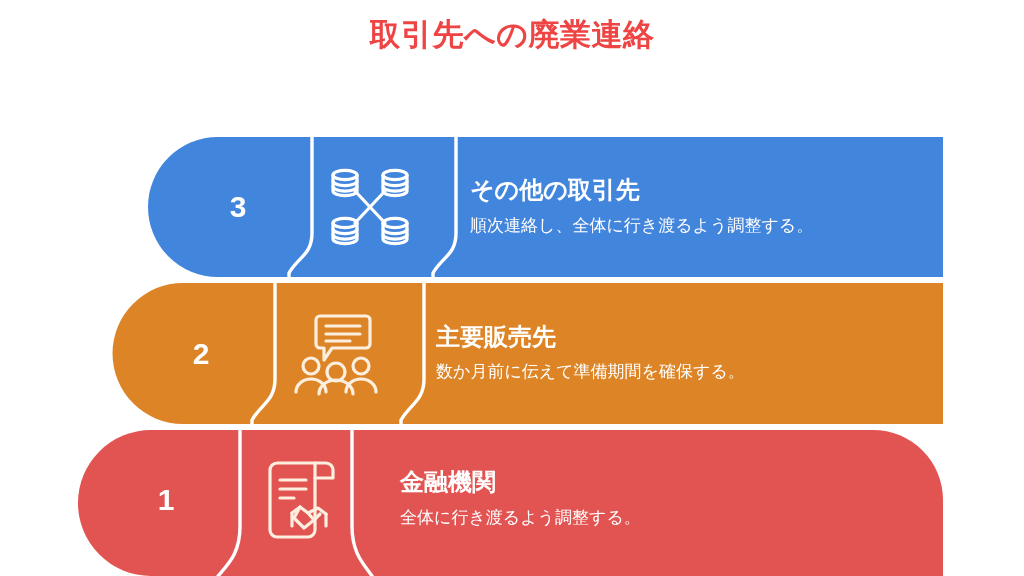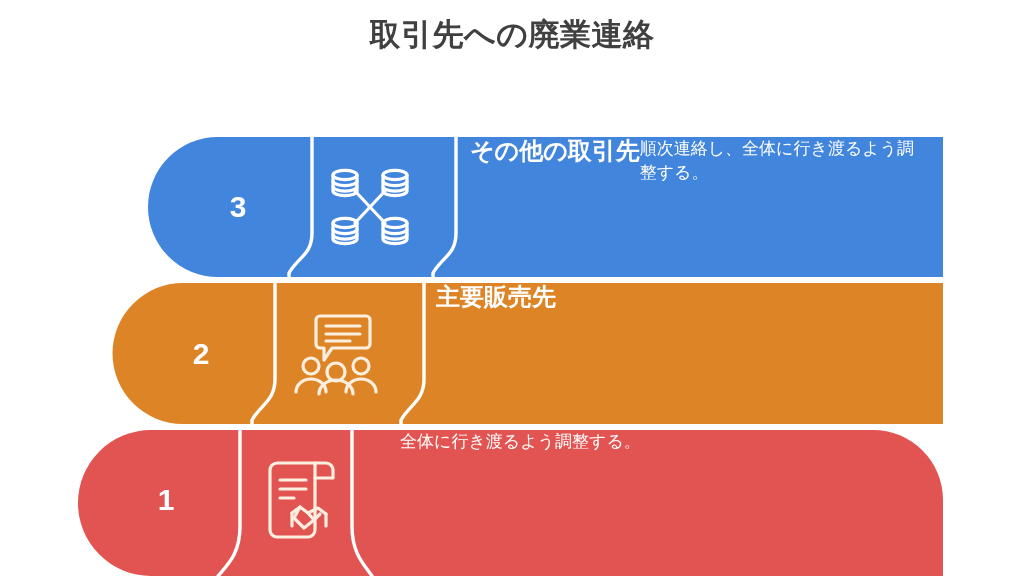--- a/index.html
+++ b/index.html
@@ -39,21 +39,21 @@
     z-index:4;
   }
   .iconcell {
     position:absolute;
     display:flex; align-items:center; justify-content:center;
     z-index:4;
   }
   .txtcell {
     position:absolute;
     z-index:4;
-    display:flex; flex-direction:row; 
+    display:flex; flex-direction:column; justify-content:center;
   }
   .head {
     color:#ffffff;
     font-size:24px;
     font-weight:bold;
     line-height:1.2;
     margin-bottom:9px;
     white-space:nowrap;
   }
   .desc {
@@ -63,21 +63,21 @@
     line-height:1.42;
   }
   .divider { position:absolute; z-index:5; pointer-events:none; }
   svg { display:block; overflow:visible; }
 </style>
 </head>
 <body>
 
 <div id="stage" style="background: rgb(255, 255, 255);">
 
-  <div class="page-title" style="color: #404040;">取引先への廃業連絡</div>
+  <div class="page-title" style="color: #ef4444;">取引先への廃業連絡</div>
 
   <div class="row" style="left:148px; top:137px; width:795px; height:140px;">
     <svg class="bar" viewBox="0 0 795 140" preserveAspectRatio="none">
       <path d="M70,0 L795,0 L795,140 L70,140 A70,70 0 0,1 70,0 Z" fill="#4285DC"></path>
     </svg>
 
     <div class="num" style="left:30px; top:0; width:120px; height:140px;">3</div>
 
     <div class="iconcell" style="left:152px; top:0; width:140px; height:140px;">
       <svg width="88" height="84" viewBox="0 0 88 84" fill="none" stroke="#ffffff" stroke-width="3.2" stroke-linecap="round" stroke-linejoin="round">
@@ -142,20 +142,21 @@
         <circle cx="67" cy="52" r="8"></circle>
         <path d="M52,78 a15,13 0 0 1 30,0"></path>
 
         <circle cx="42" cy="58" r="9"></circle>
         <path d="M25,80 a17,14 0 0 1 34,0"></path>
       </svg>
     </div>
 
     <div class="txtcell" style="left:323px; top:0; width:470px; height:141px;">
       <div class="head">主要販売先</div>
+      <div class="desc">数か月前に伝えて準備期間を確保する。</div>
     </div>
 
     <svg class="divider" style="left:138px; top:0;" width="40" height="143" viewBox="0 0 40 143">
       <path d="M24,-2 L24,96 C24,118 10,121 1,137 L1,145" stroke="#ffffff" stroke-width="3.4" fill="none" stroke-linecap="round"></path>
     </svg>
     <svg class="divider" style="left:285px; top:0;" width="46" height="143" viewBox="0 0 46 143">
       <path d="M26,-2 L26,96 C26,118 12,121 3,137 L3,145" stroke="#ffffff" stroke-width="3.4" fill="none" stroke-linecap="round"></path>
     </svg>
   </div>
 
@@ -178,20 +179,21 @@
         <line x1="20" y1="40" x2="34" y2="40"></line>
 
         <path d="M32,55 L40,49 L48,55 L58,50 L66,56"></path>
         <path d="M32,55 L32,68 M66,56 L66,68"></path>
         <path d="M40,49 L34,60 L44,70 L54,62 L48,55"></path>
         <path d="M54,62 L60,56"></path>
       </svg>
     </div>
 
     <div class="txtcell" style="left:322px; top:0; width:470px; height:138px;">
+      <div class="head">金融機関</div>
       <div class="desc">全体に行き渡るよう調整する。</div>
     </div>
 
     <svg class="divider" style="left:138px; top:0;" width="40" height="148" viewBox="0 0 40 148">
       <path d="M24,-2 L24,96 C24,124 12,134 2,146" stroke="#ffffff" stroke-width="3.4" fill="none" stroke-linecap="round"></path>
     </svg>
     <svg class="divider" style="left:248px; top:0;" width="46" height="148" viewBox="0 0 46 148">
       <path d="M26,-2 L26,96 C26,124 38,134 46,146" stroke="#ffffff" stroke-width="3.4" fill="none" stroke-linecap="round"></path>
     </svg>
   </div>

